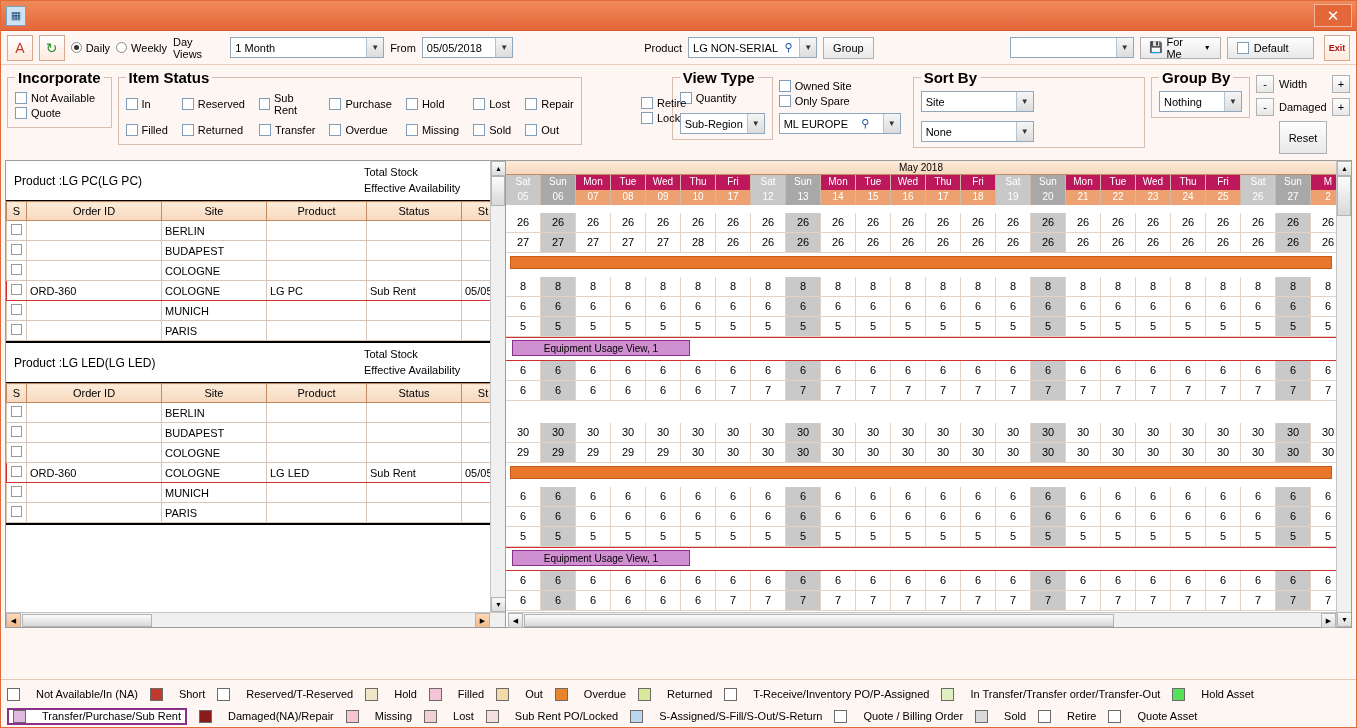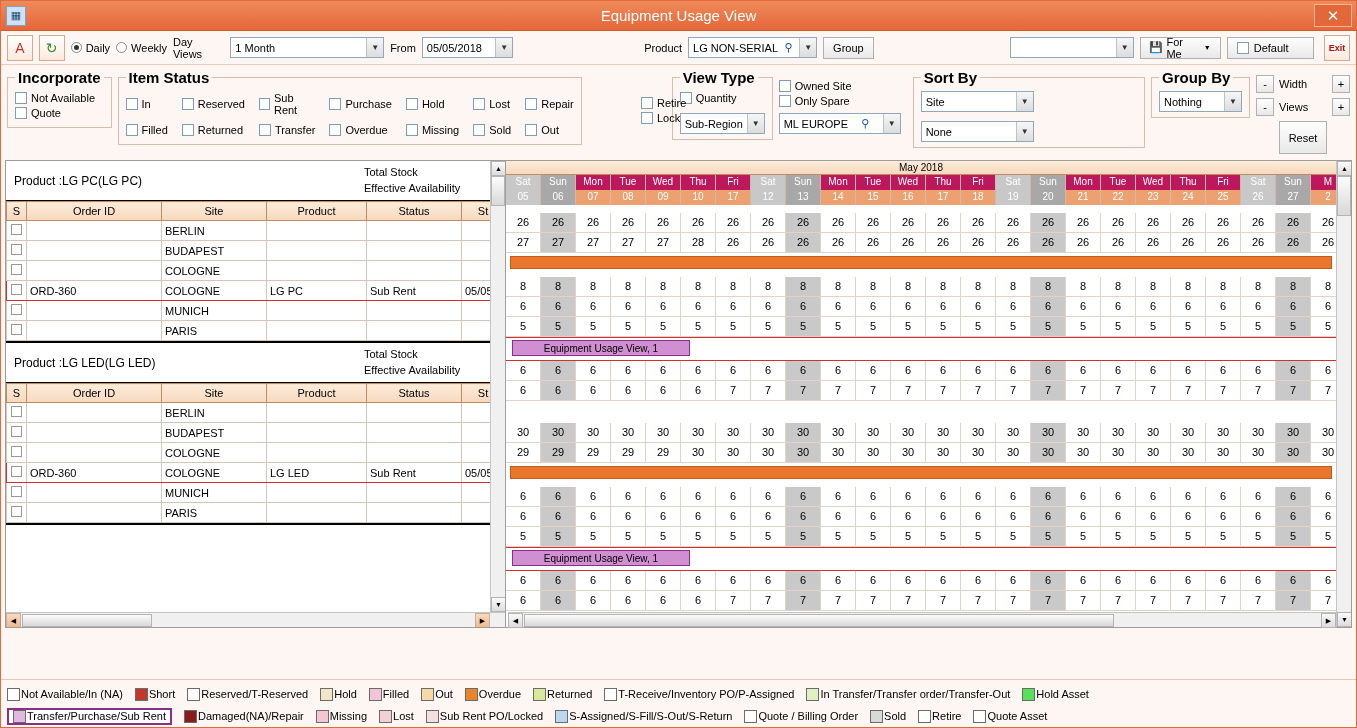--- a/index.html
+++ b/index.html
@@ -180,34 +180,33 @@
   }
   .sb-thumb {
     background: linear-gradient(to bottom,#fcfcfc,#d8d8d8); border: 1px solid #b4b4b4; cursor: pointer;
   }
   
   .legend {
     position: absolute; left: 0; right: 0; bottom: 0; height: 48px;
     background: #fdf6f2; border-top: 1px solid #e6c6b4; padding: 3px 6px;
   }
   .legend-row { display: flex; align-items: center; height: 22px; gap: 3px; }
-  .lg-item { display: flex; align-items: center; gap: 1px; margin-right: 9px; font-size: 11px; white-space: nowrap; }
+  .lg-item { display: flex; align-items: center; gap: 16px; margin-right: 9px; font-size: 11px; white-space: nowrap; }
   .sw { width: 13px; height: 13px; border: 1px solid #6b6b6b; display: inline-block; }
   .lg-item.selected {
     border: 2px solid #8a2f8a; padding: 0 4px; margin-right: 9px; background: #fff;
   }
 </style>
 </head>
 <body>
 
 <div class="window">
 
   <div class="titlebar">
     <div class="app-icon">▦</div>
-    <div class="title">Equipment Usage View</div>
     <div class="close-btn">✕</div>
   </div>
 
   <div class="toolbar">
     <div class="tbtn">A</div>
     <div class="tbtn" style="color:#2d8f2d">↻</div>
 
     <div class="radio-group">
       <span class="radio checked"></span>
       <span class="lbl">Daily</span>
@@ -392,21 +391,21 @@
     </fieldset>
 
     <div style="padding-top:6px">
       <div style="display:flex;align-items:center;gap:5px;margin-bottom:5px">
         <span class="btn" style="width:18px;height:18px;justify-content:center;padding:0">-</span>
         <span style="width:48px">Width</span>
         <span class="btn" style="width:18px;height:18px;justify-content:center;padding:0">+</span>
       </div>
       <div style="display:flex;align-items:center;gap:5px">
         <span class="btn" style="width:18px;height:18px;justify-content:center;padding:0">-</span>
-        <span style="width:48px">Views</span>
+        <span style="width:48px">Damaged</span>
         <span class="btn" style="width:18px;height:18px;justify-content:center;padding:0">+</span>
       </div>
       <div style="display:flex;justify-content:center;margin-top:5px">
         <span class="btn" style="height:33px">Reset</span>
       </div>
     </div>
   </div>
 
   <div class="main">
 

